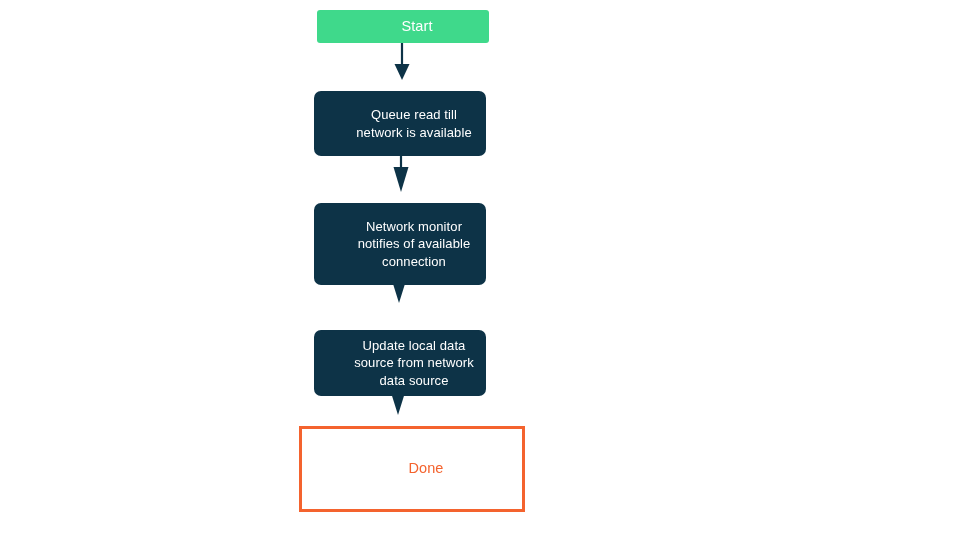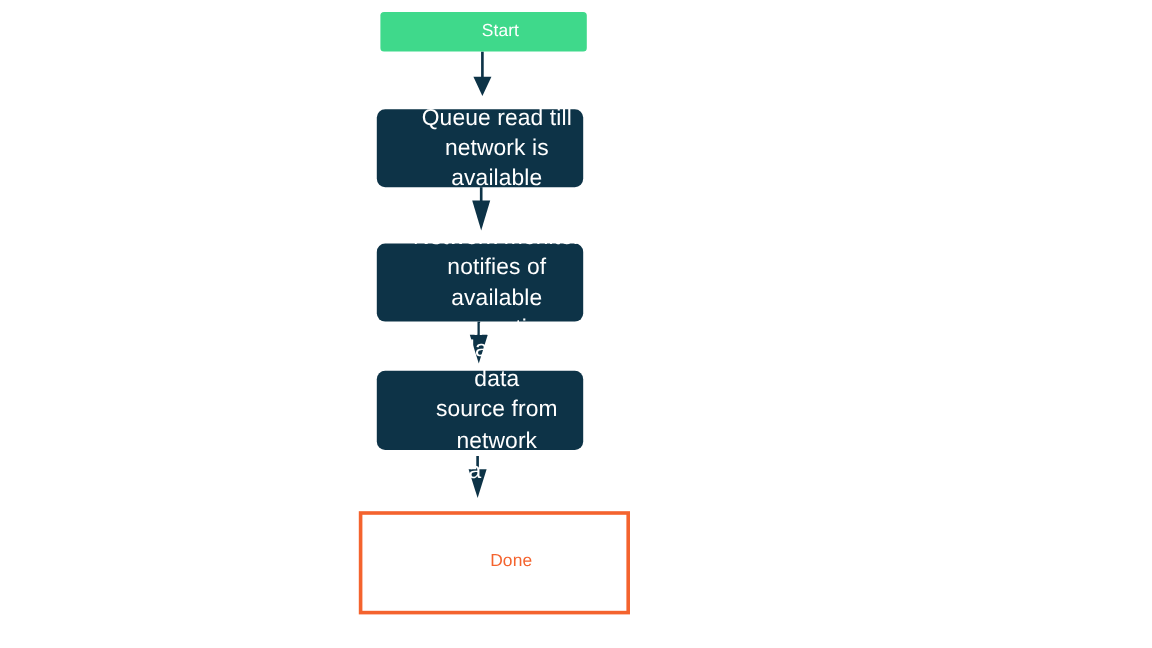--- a/index.html
+++ b/index.html
@@ -40,25 +40,25 @@
     border-radius: 3px;
     color: #ffffff;
     font-size: 14.5px;
   }
   .node-process {
     left: 314px;
     width: 172px;
     background: #0d3347;
     border-radius: 7px;
     color: #ffffff;
-    font-size: 19px;
+    font-size: 13px;
   }
   #node-queue-read  { top: 91px;  height: 65px; }
-  #node-network-monitor { top: 203px; height: 65px; }
-  #node-update-local    { top: 309px; height: 66px; }
+  #node-network-monitor { top: 203px; height: 82px; }
+  #node-update-local    { top: 330px; height: 66px; }
   .node-end {
     left: 299px;
     top: 426px;
     width: 226px;
     height: 86px;
     background: #ffffff;
     border: 3px solid #f4632e;
     border-radius: 0;
     color: #f4632e;
     font-size: 14.5px;

